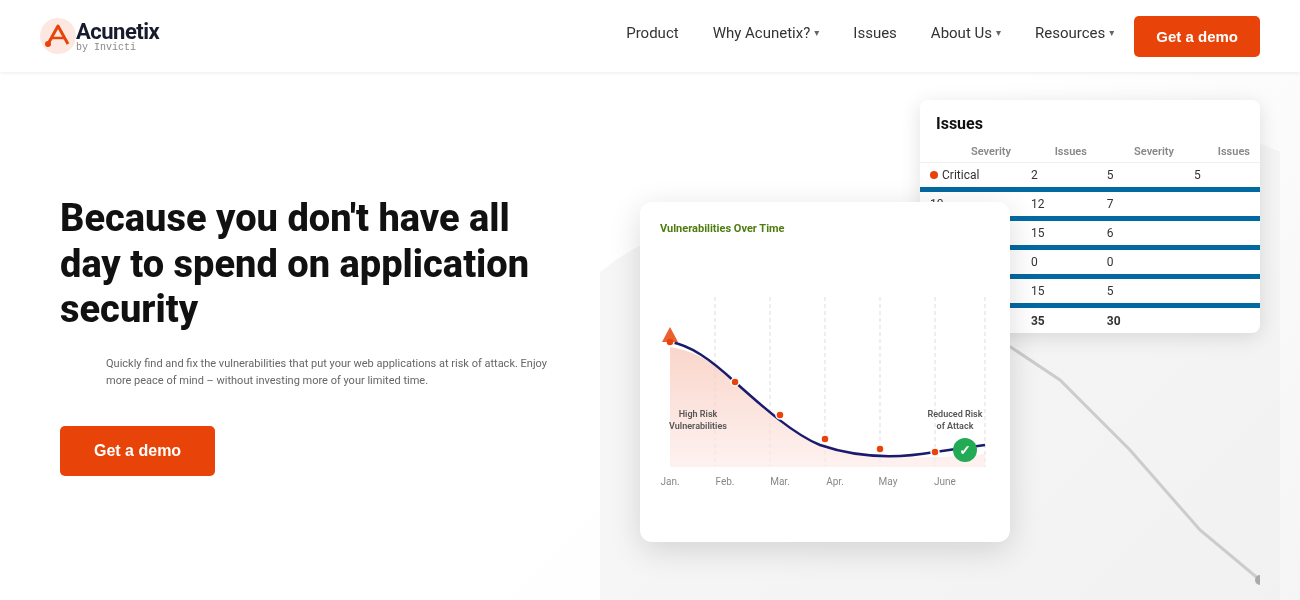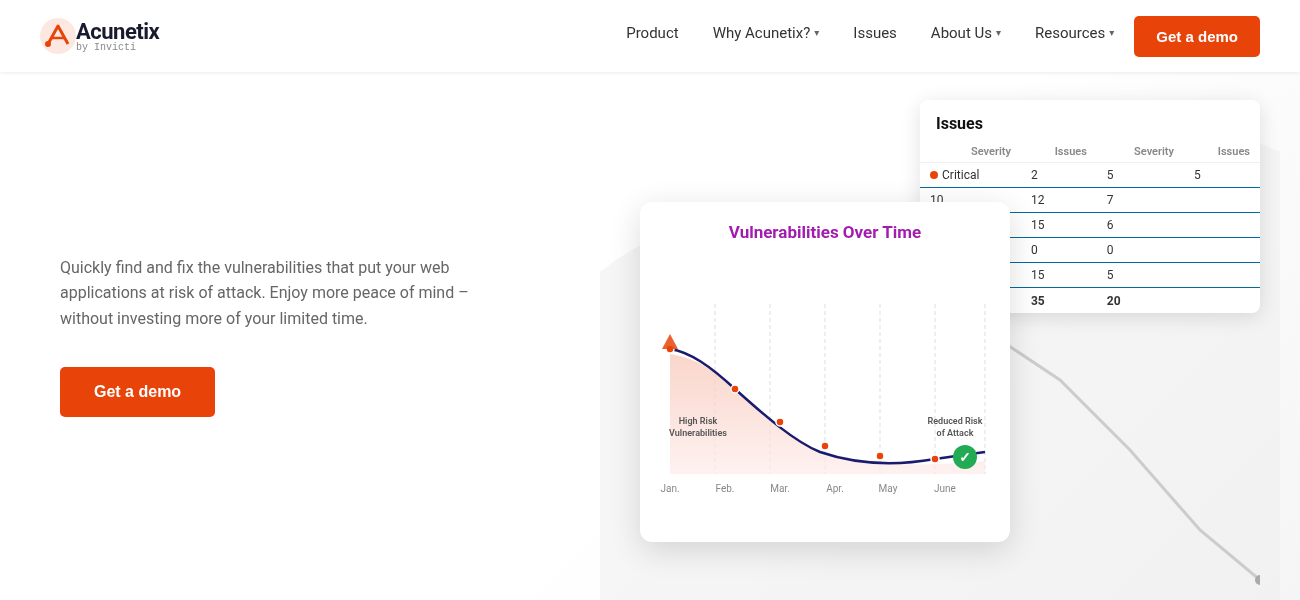--- a/index.html
+++ b/index.html
@@ -40,22 +40,22 @@
       background: linear-gradient(135deg, #fff 55%, #f5f5f5 100%);
       position: relative; overflow: hidden;
     }
 
     .hero-left { flex: 0 0 520px; z-index: 2; }
     .hero-title {
       font-size: 38px; font-weight: 800; color: #111; line-height: 1.2;
       margin-bottom: 22px;
     }
     .hero-desc {
-      font-size: 16px; color: #666; line-height: 1.6;
-      margin-bottom: 36px; max-width: 460px;
+      font-size: 11px; color: #666; line-height: 1.6;
+      margin-bottom: 36px; max-width: 460px; margin-left: 46px;
     }
     .btn-hero {
       background: #e8440a; color: #fff; border: none;
       padding: 16px 34px; border-radius: 5px; font-size: 16px; font-weight: 700;
       cursor: pointer;
     }
 
     
     .hero-right {
       flex: 1; position: relative; height: 100%;
@@ -74,34 +74,34 @@
       background: #fff; border-radius: 8px;
       box-shadow: 0 4px 20px rgba(0,0,0,0.12);
       overflow: hidden; z-index: 3;
     }
     .issues-title { font-size: 16px; font-weight: 700; color: #111; padding: 14px 16px 8px; }
     .issues-table { width: 100%; border-collapse: collapse; font-size: 12px; }
     .issues-table th {
       text-align: right; padding: 4px 10px; color: #888; font-weight: 600;
       border-bottom: 1px solid #f0f0f0; font-size: 11px;
     }
-    .issues-table td { padding: 5px 10px; color: #333; border-bottom: 1px solid #0369a1; }
+    .issues-table td { padding: 5px 10px; color: #333; border-bottom: 5px solid #0369a1; }
     .badge-critical { display: inline-flex; align-items: center; gap: 4px; }
     .dot-critical { width: 8px; height: 8px; border-radius: 50%; background: #e8440a; display: inline-block; }
     .dot-high { width: 8px; height: 8px; border-radius: 2px; background: #e8440a; display: inline-block; }
     .issues-table tr:last-child td { border-bottom: none; font-weight: 700; }
 
     
     .vuln-card {
       position: absolute; left: 60px; top: 130px; width: 370px; height: 340px;
       background: #fff; border-radius: 12px;
       box-shadow: 0 8px 32px rgba(0,0,0,0.14);
       z-index: 5; overflow: hidden; padding: 20px;
     }
-    .vuln-title { font-size: 17px; font-weight: 700; color: #a21caf; text-align: center; margin-bottom: 12px; }
+    .vuln-title { font-size: 11px; font-weight: 700; color: #4d7c0f; text-align: left; margin-bottom: 12px; }
 
     
     .chart-svg { width: 100%; height: 100%; }
 
     
     .bg-chart {
       position: absolute; right: 0; bottom: 0; width: 260px; height: 300px;
       z-index: 2;
     }
   </style>
@@ -129,20 +129,21 @@
     <span class="nav-link">Issues</span>
     <span class="nav-link">About Us <span class="chevron">▾</span></span>
     <span class="nav-link">Resources <span class="chevron">▾</span></span>
     <button class="btn-demo">Get a demo</button>
   </div>
 </nav>
 
 <section class="hero">
 
   <div class="hero-left">
+    <h1 class="hero-title">Because you don't have all day to spend on application security</h1>
     <p class="hero-desc">Quickly find and fix the vulnerabilities that put your web applications at risk of attack. Enjoy more peace of mind – without investing more of your limited time.</p>
     <button class="btn-hero">Get a demo</button>
   </div>
 
   <div class="hero-right">
 
     <svg class="bg-wave" viewBox="0 0 680 528" preserveAspectRatio="none">
       <path d="M0 528 L0 200 Q100 120 200 180 Q320 240 430 130 Q550 20 680 80 L680 528 Z" fill="#eeeeee" opacity="0.5"></path>
     </svg>
 
@@ -195,21 +196,21 @@
           </tr>
           <tr>
             <td>15</td>
             <td>15</td>
             <td>5</td>
             <td></td>
           </tr>
           <tr>
             <td style="font-weight:700;font-size:13px;">52</td>
             <td style="font-weight:700;">35</td>
-            <td style="font-weight:700;">20</td>
+            <td style="font-weight:700;">30</td>
             <td></td>
           </tr>
         </tbody>
       </table>
     </div>
 
     <div class="vuln-card">
       <div class="vuln-title">Vulnerabilities Over Time</div>
 
       <svg class="chart-svg" viewBox="0 0 330 220">

